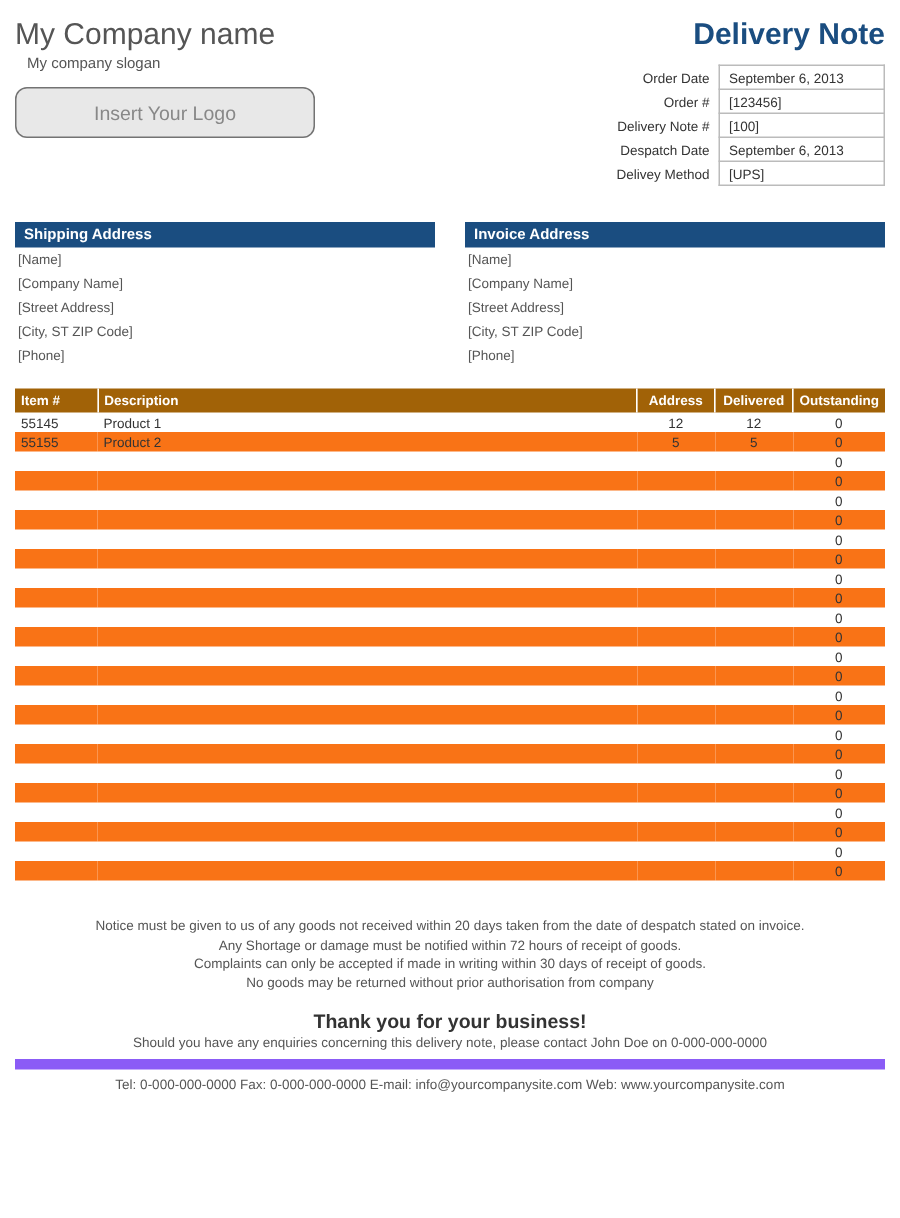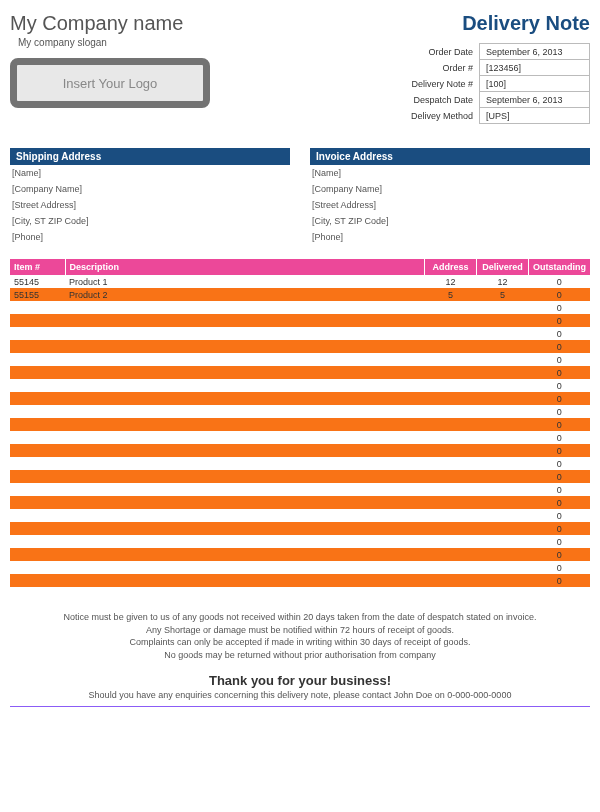--- a/index.html
+++ b/index.html
@@ -1,42 +1,42 @@
 <!DOCTYPE html>
 <html><head>
 <meta charset="utf-8">
 <style>
   * { box-sizing: border-box; margin: 0; padding: 0; }
   body { font-family: Arial, Helvetica, sans-serif; font-size: 10px; color: #333; width: 600px; background: #fff; padding: 12px 10px; }
   .header { display: flex; justify-content: space-between; }
   .header-left { flex: 1; }
   .company-name { font-size: 20px; font-weight: normal; color: #555; margin-bottom: 2px; }
   .company-slogan { font-size: 10px; color: #555; margin-left: 8px; margin-bottom: 10px; }
-  .logo-box { width: 200px; height: 50px; background: #e8e8e8; border: 7px solid #737373; border-radius: 8px; display: flex; align-items: center; justify-content: center; color: #888; font-size: 13px; margin-top: 6px; }
+  .logo-box { width: 200px; height: 34px; background: #e8e8e8; border: 1px solid #737373; border-radius: 8px; display: flex; align-items: center; justify-content: center; color: #888; font-size: 13px; margin-top: 6px; }
   .header-right { text-align: right; }
   .doc-title { font-size: 20px; font-weight: bold; color: #1a4d80; margin-bottom: 8px; }
   .meta-table { margin-left: auto; border-collapse: collapse; }
   .meta-table td { font-size: 9px; padding: 2px 6px; vertical-align: middle; }
   .meta-label { text-align: right; color: #333; }
   .meta-value { border: 1px solid #bbb; min-width: 110px; text-align: left; padding-left: 4px; height: 16px; }
   .addresses { display: flex; gap: 20px; margin-top: 24px; }
   .addr-block { flex: 1; }
   .addr-header { background: #1a4d80; color: #fff; font-weight: bold; font-size: 10px; padding: 3px 6px; }
   .addr-line { font-size: 9px; color: #555; padding: 3px 2px; }
   .items-table { width: 100%; border-collapse: collapse; margin-top: 14px; }
-  .items-table th { background: #ec4899; color: #fff; font-size: 9px; font-weight: bold; padding: 3px 4px; border-right: 1px solid #fff; text-align: left; }
+  .items-table th { background: #a16207; color: #fff; font-size: 9px; font-weight: bold; padding: 3px 4px; border-right: 1px solid #fff; text-align: left; }
   .items-table th.num, .items-table td.num { text-align: center; }
   .items-table th:last-child { border-right: none; }
   .items-table td { font-size: 9px; padding: 1px 4px; height: 13px; border: none; }
   .items-table tr.even td { background: #f97316; }
   .col-item { width: 55px; }
   .col-ord, .col-del, .col-out { width: 52px; }
   .notice { text-align: center; font-size: 9px; color: #555; margin-top: 24px; line-height: 1.4; }
   .thankyou { text-align: center; font-size: 13px; font-weight: bold; margin-top: 12px; color: #333; }
-  .enquiry { text-align: center; font-size: 9px; color: #555; margin-top: 2px; padding-bottom: 6px; border-bottom: 1px solid #8b5cf6; }
+  .enquiry { text-align: center; font-size: 9px; color: #555; margin-top: 2px; padding-bottom: 6px; border-bottom: 7px solid #8b5cf6; }
   .footer { text-align: center; font-size: 9px; color: #555; margin-top: 4px; line-height: 1.4; }
 </style>
 </head>
 <body>
 
 <div class="header">
   <div class="header-left">
     <div class="company-name">My Company name</div>
     <div class="company-slogan">My company slogan</div>
     <div class="logo-box">Insert Your Logo</div>
@@ -274,13 +274,14 @@
 <div class="notice">
   <div>Notice must be given to us of any goods not received within 20 days taken from the date of despatch stated on invoice.</div>
   <div>Any Shortage or damage must be notified within 72 hours of receipt of goods.</div>
   <div>Complaints can only be accepted if made in writing within 30 days of receipt of goods.</div>
   <div>No goods may be returned without prior authorisation from company</div>
 </div>
 
 <div class="thankyou">Thank you for your business!</div>
 <div class="enquiry">Should you have any enquiries concerning this delivery note, please contact John Doe on 0-000-000-0000</div>
 <div class="footer">
+  <div>Tel: 0-000-000-0000 Fax: 0-000-000-0000 E-mail: info@yourcompanysite.com Web: www.yourcompanysite.com</div>
 </div>
 
 </body></html>

